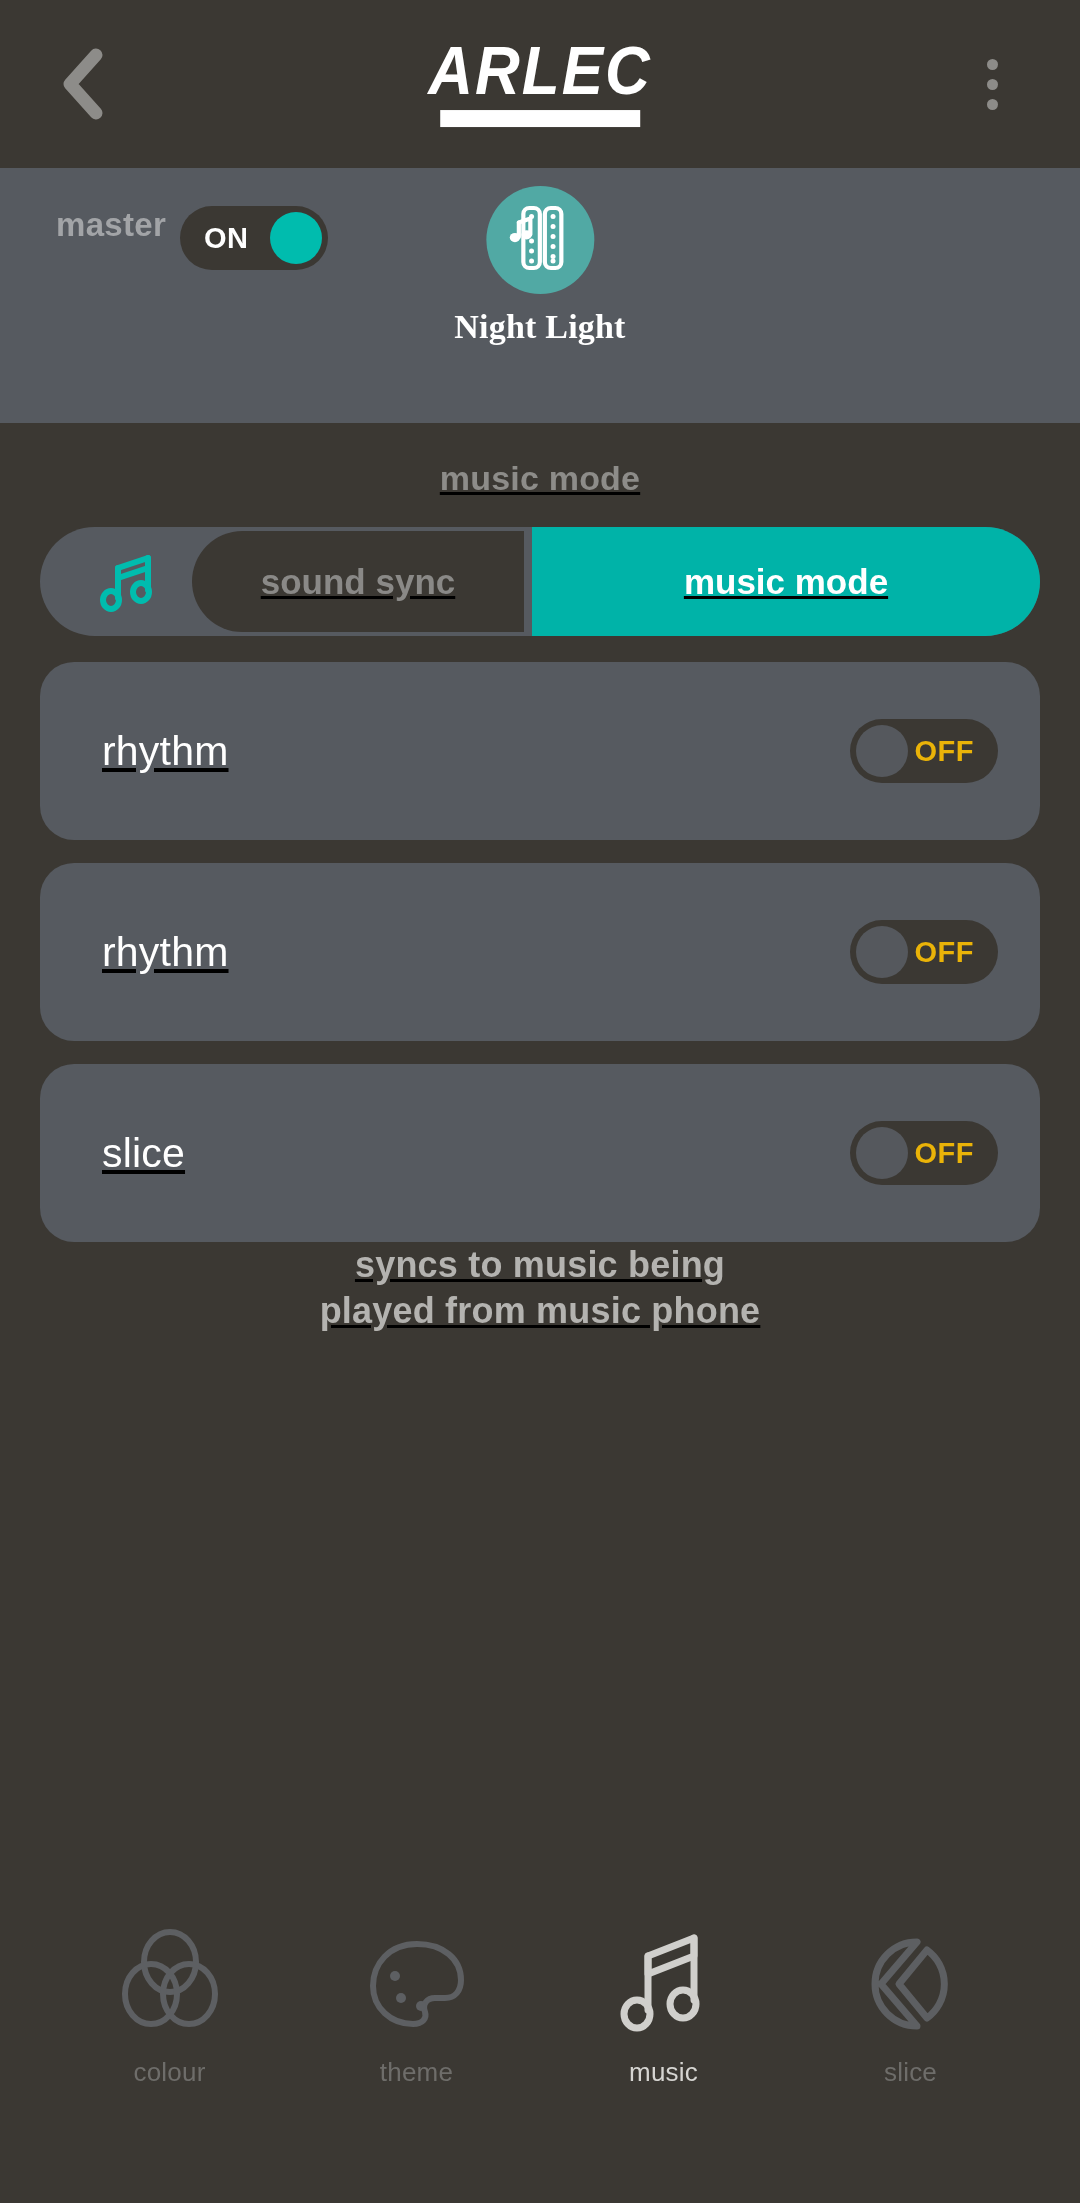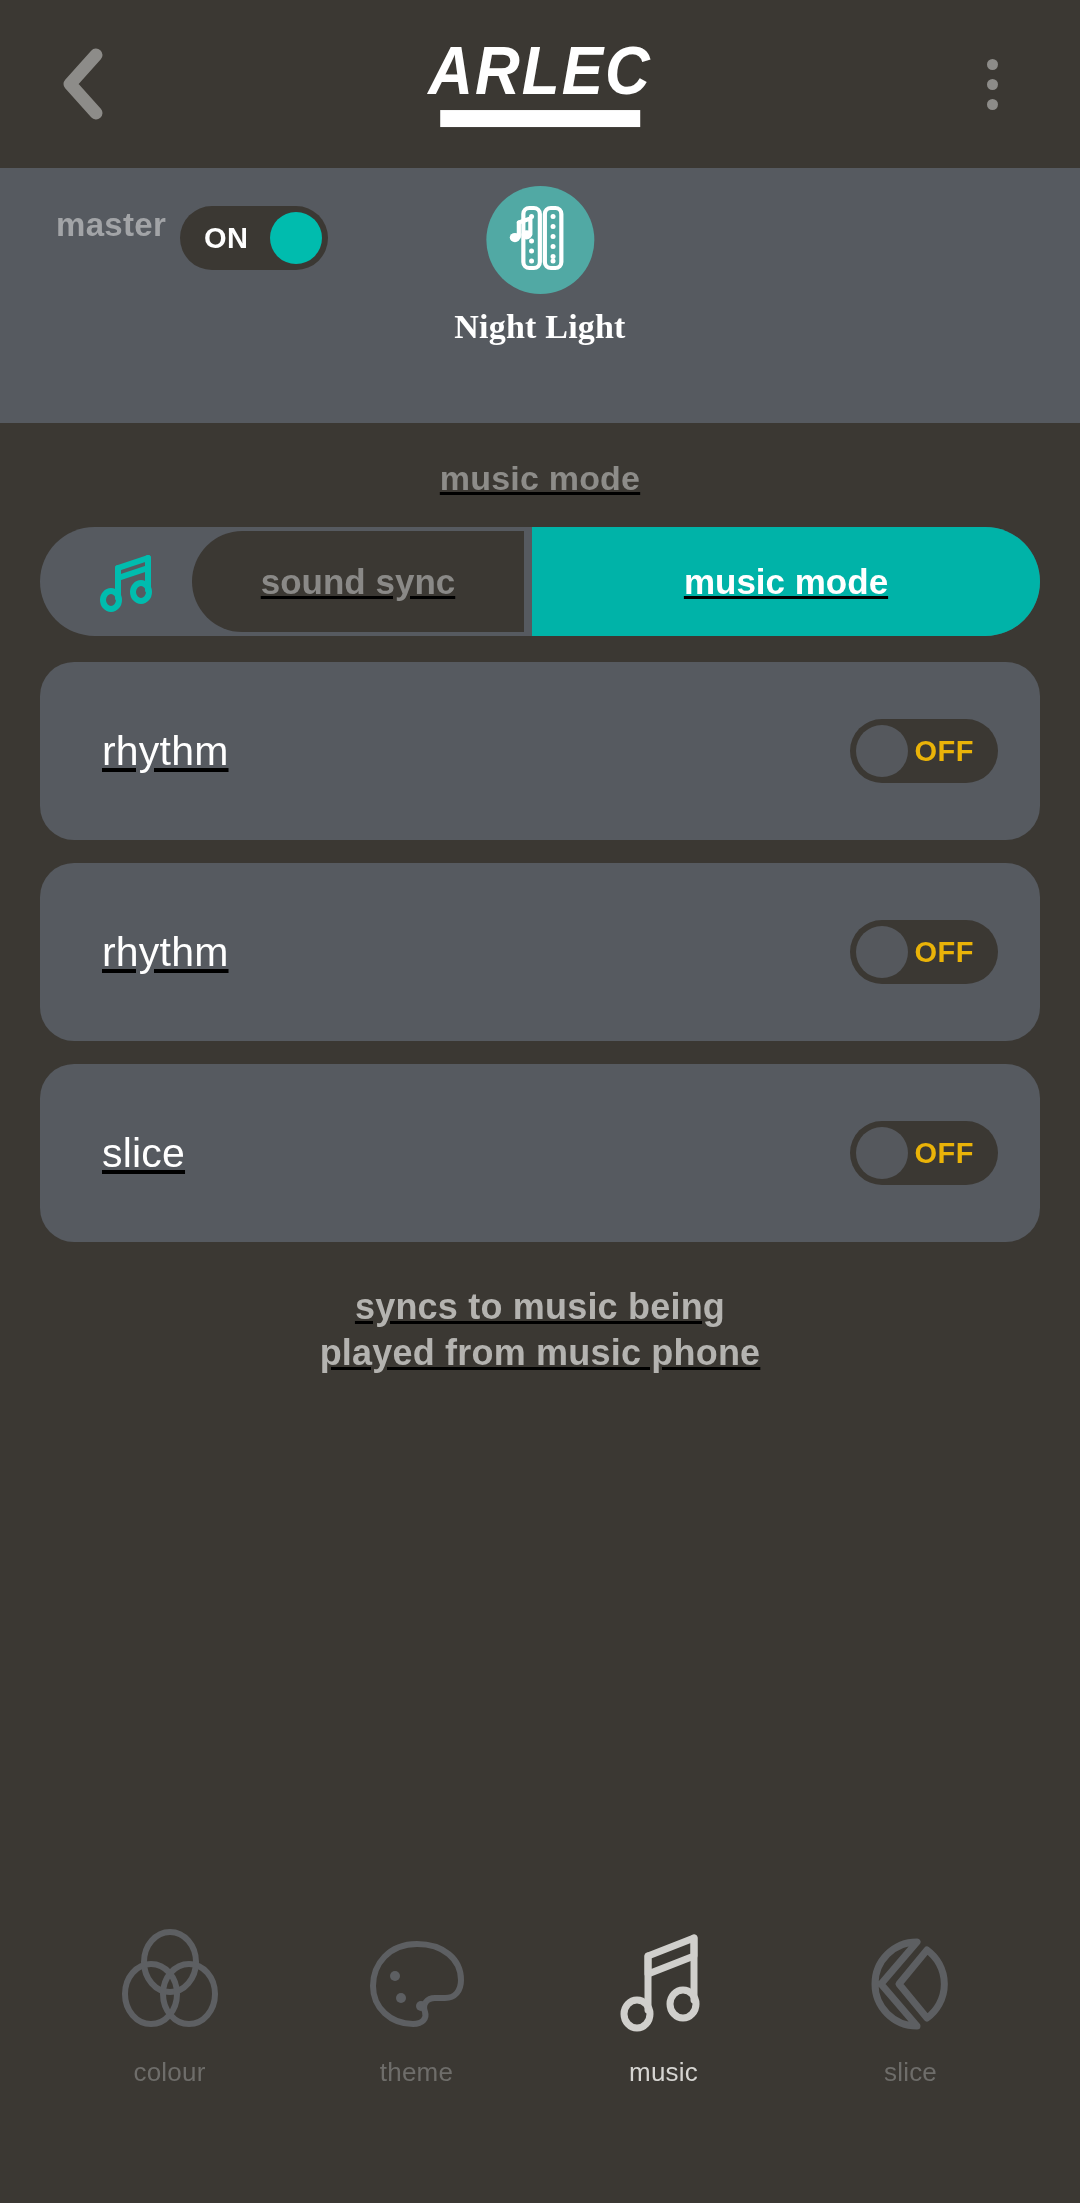--- a/index.html
+++ b/index.html
@@ -248,21 +248,20 @@
     cursor: pointer;
   }
   .card-label {
     font-size: 41px;
     color: #ffffff;
     letter-spacing: 0.2px;
   }
 
   
   .description {
-    margin-top: 42px;
     text-align: center;
     font-size: 36px;
     font-weight: bold;
     color: #b4b3b0;
     line-height: 1.28;
     letter-spacing: 0.2px;
   }
 
   
   .bottom-nav {

